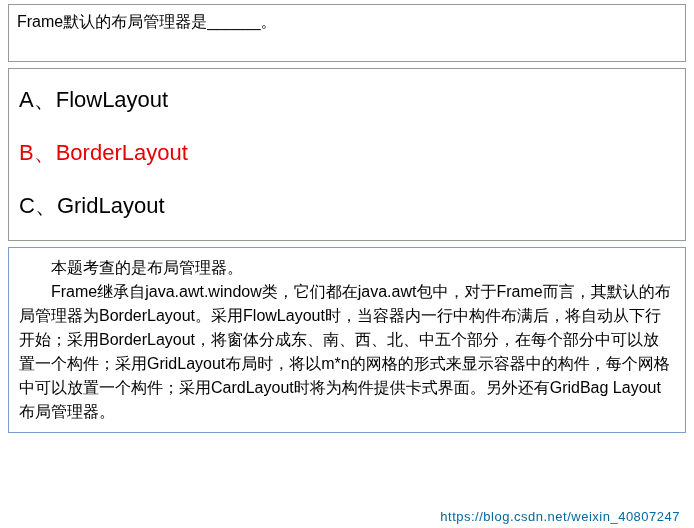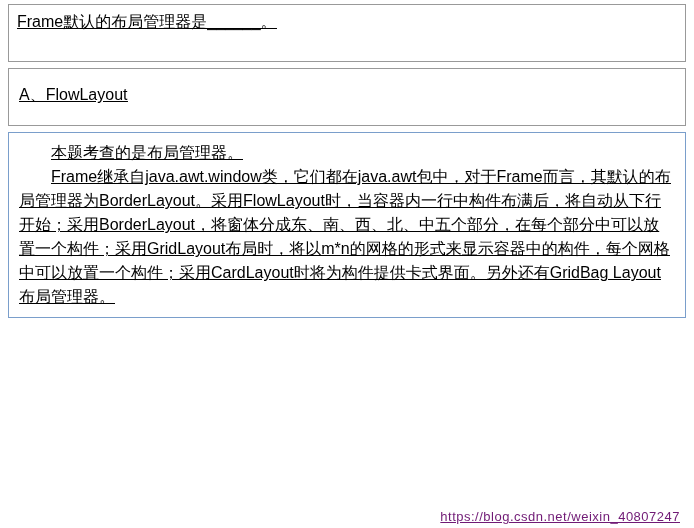--- a/index.html
+++ b/index.html
@@ -1,19 +1,18 @@
 <!DOCTYPE html>
 <html><head>
   <meta charset="utf-8">
   <style>
     * {
       margin: 0;
       padding: 0;
       box-sizing: border-box;
-      text-decoration: underline;
     }
     body {
       font-family: "Microsoft YaHei", "SimSun", Arial, sans-serif;
       background: #fff;
       width: 694px;
       height: 528px;
       position: relative;
     }
     .question-box {
       border: 1px solid #999;
@@ -21,21 +20,21 @@
       padding: 6px 8px 28px 8px;
       font-size: 16px;
       line-height: 1.4;
     }
     .options {
       margin: 6px 8px 0 8px;
       padding: 4px 10px 8px 10px;
       border: 1px solid #999;
     }
     .option {
-      font-size: 16px;
+      font-size: 22px;
       padding: 10px 0 10px 0;
       line-height: 1.5;
     }
     .option.correct {
       color: #e60000;
     }
     .explanation-box {
       border: 1px solid #7a9ecb;
       margin: 6px 8px 12px 8px;
       padding: 8px 10px;
@@ -45,36 +44,42 @@
     }
     .explanation-box p {
       text-indent: 2em;
       margin: 0;
     }
     .watermark {
       position: absolute;
       bottom: 4px;
       right: 14px;
       font-size: 13px;
-      color: #701a75;
+      color: #0369a1;
       letter-spacing: 0.5px;
       font-family: Arial, sans-serif;
     }
   </style>
 </head>
 <body>
 
 <div class="question-box">
   <span>Frame默认的布局管理器是______。</span>
 </div>
 
 <div class="options">
   <div class="option">
     <span>A、</span><span>FlowLayout</span>
   </div>
+  <div class="option correct">
+    <span>B、</span><span>BorderLayout</span>
+  </div>
+  <div class="option">
+    <span>C、</span><span>GridLayout</span>
+  </div>
 </div>
 
 <div class="explanation-box">
   <p>本题考查的是布局管理器。</p>
   <p>Frame继承自java.awt.window类，它们都在java.awt包中，对于Frame而言，其默认的布局管理器为BorderLayout。采用FlowLayout时，当容器内一行中构件布满后，将自动从下行开始；采用BorderLayout，将窗体分成东、南、西、北、中五个部分，在每个部分中可以放置一个构件；采用GridLayout布局时，将以m*n的网格的形式来显示容器中的构件，每个网格中可以放置一个构件；采用CardLayout时将为构件提供卡式界面。另外还有GridBag Layout布局管理器。</p>
 </div>
 
 <div class="watermark">https://blog.csdn.net/weixin_40807247</div>
 
 </body></html>

